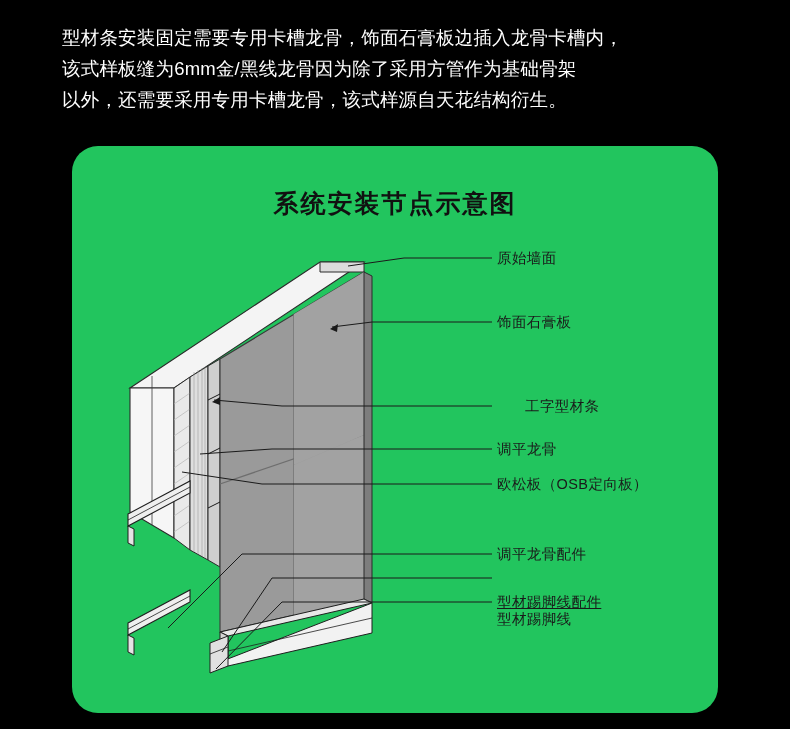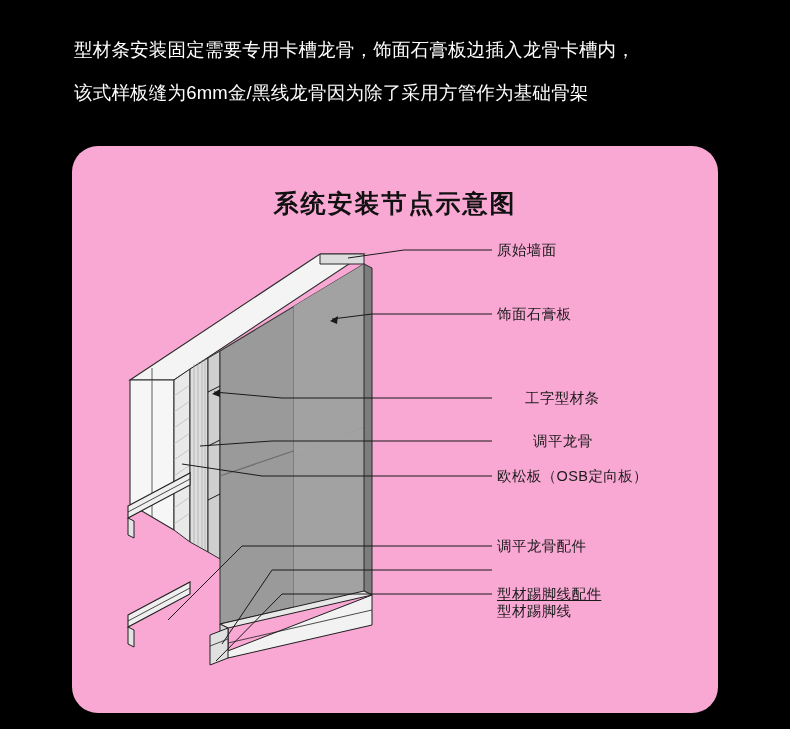--- a/index.html
+++ b/index.html
@@ -19,69 +19,70 @@
     position: absolute;
     left: 62px;
     top: 22px;
     width: 672px;
     color: #ffffff;
     font-size: 18.5px;
     line-height: 31px;
     letter-spacing: 0.2px;
   }
   #intro-text p {
-    margin: 12px;
+    margin: 0;
   }
 
   #diagram-card {
     position: absolute;
     left: 72px;
     top: 146px;
     width: 646px;
     height: 567px;
-    background: #f9a8d4;
+    background: #22c55e;
     border-radius: 26px;
   }
 
   #diagram-title {
     position: absolute;
     left: 0;
     top: 41px;
     width: 100%;
     text-align: center;
     font-size: 25px;
     font-weight: bold;
     color: #111111;
     letter-spacing: 2px;
   }
 
   #diagram-stage {
     position: absolute;
     left: 0;
-    top: 0;
+    top: 8px;
     width: 646px;
     height: 567px;
   }
 
   .callout-label {
     position: absolute;
     font-size: 14.5px;
     color: #1a1a1a;
     white-space: nowrap;
     letter-spacing: 0.4px;
   }
 
   svg { display: block; }
 </style>
 </head>
 <body>
 
 <div id="intro-text">
   <p>型材条安装固定需要专用卡槽龙骨，饰面石膏板边插入龙骨卡槽内，</p>
   <p>该式样板缝为6mm金/黑线龙骨因为除了采用方管作为基础骨架</p>
+  <p>以外，还需要采用专用卡槽龙骨，该式样源自天花结构衍生。</p>
 </div>
 
 <div id="diagram-card">
 
   <div id="diagram-title">系统安装节点示意图</div>
 
   <div id="diagram-stage">
     <svg width="646" height="567" viewBox="0 0 646 567" xmlns="http://www.w3.org/2000/svg">
 
       <g>
@@ -199,21 +200,21 @@
         <polygon points="140,248 148,243 148,251"></polygon>
       </g>
     </svg>
 
     <div class="callout-label" style="left:425px; top:95px;">原始墙面</div>
 
     <div class="callout-label" style="left:425px; top:159px;">饰面石膏板</div>
 
     <div class="callout-label" style="left:425px; top:243px;margin-left:28px;">工字型材条</div>
 
-    <div class="callout-label" style="left:425px; top:286px;margin-left:36px;">调平龙骨</div>
+    <div class="callout-label" style="left:425px; top:286px;">调平龙骨</div>
 
     <div class="callout-label" style="left:425px; top:321px;">欧松板（OSB定向板）</div>
 
     <div class="callout-label" style="left:425px; top:391px;">调平龙骨配件</div>
 
     <div class="callout-label" style="left:425px; top:415px;margin-top:41px;">型材踢脚线</div>
 
     <div class="callout-label" style="left:425px; top:439px;text-decoration:underline;">型材踢脚线配件</div>
   </div>
 </div>

